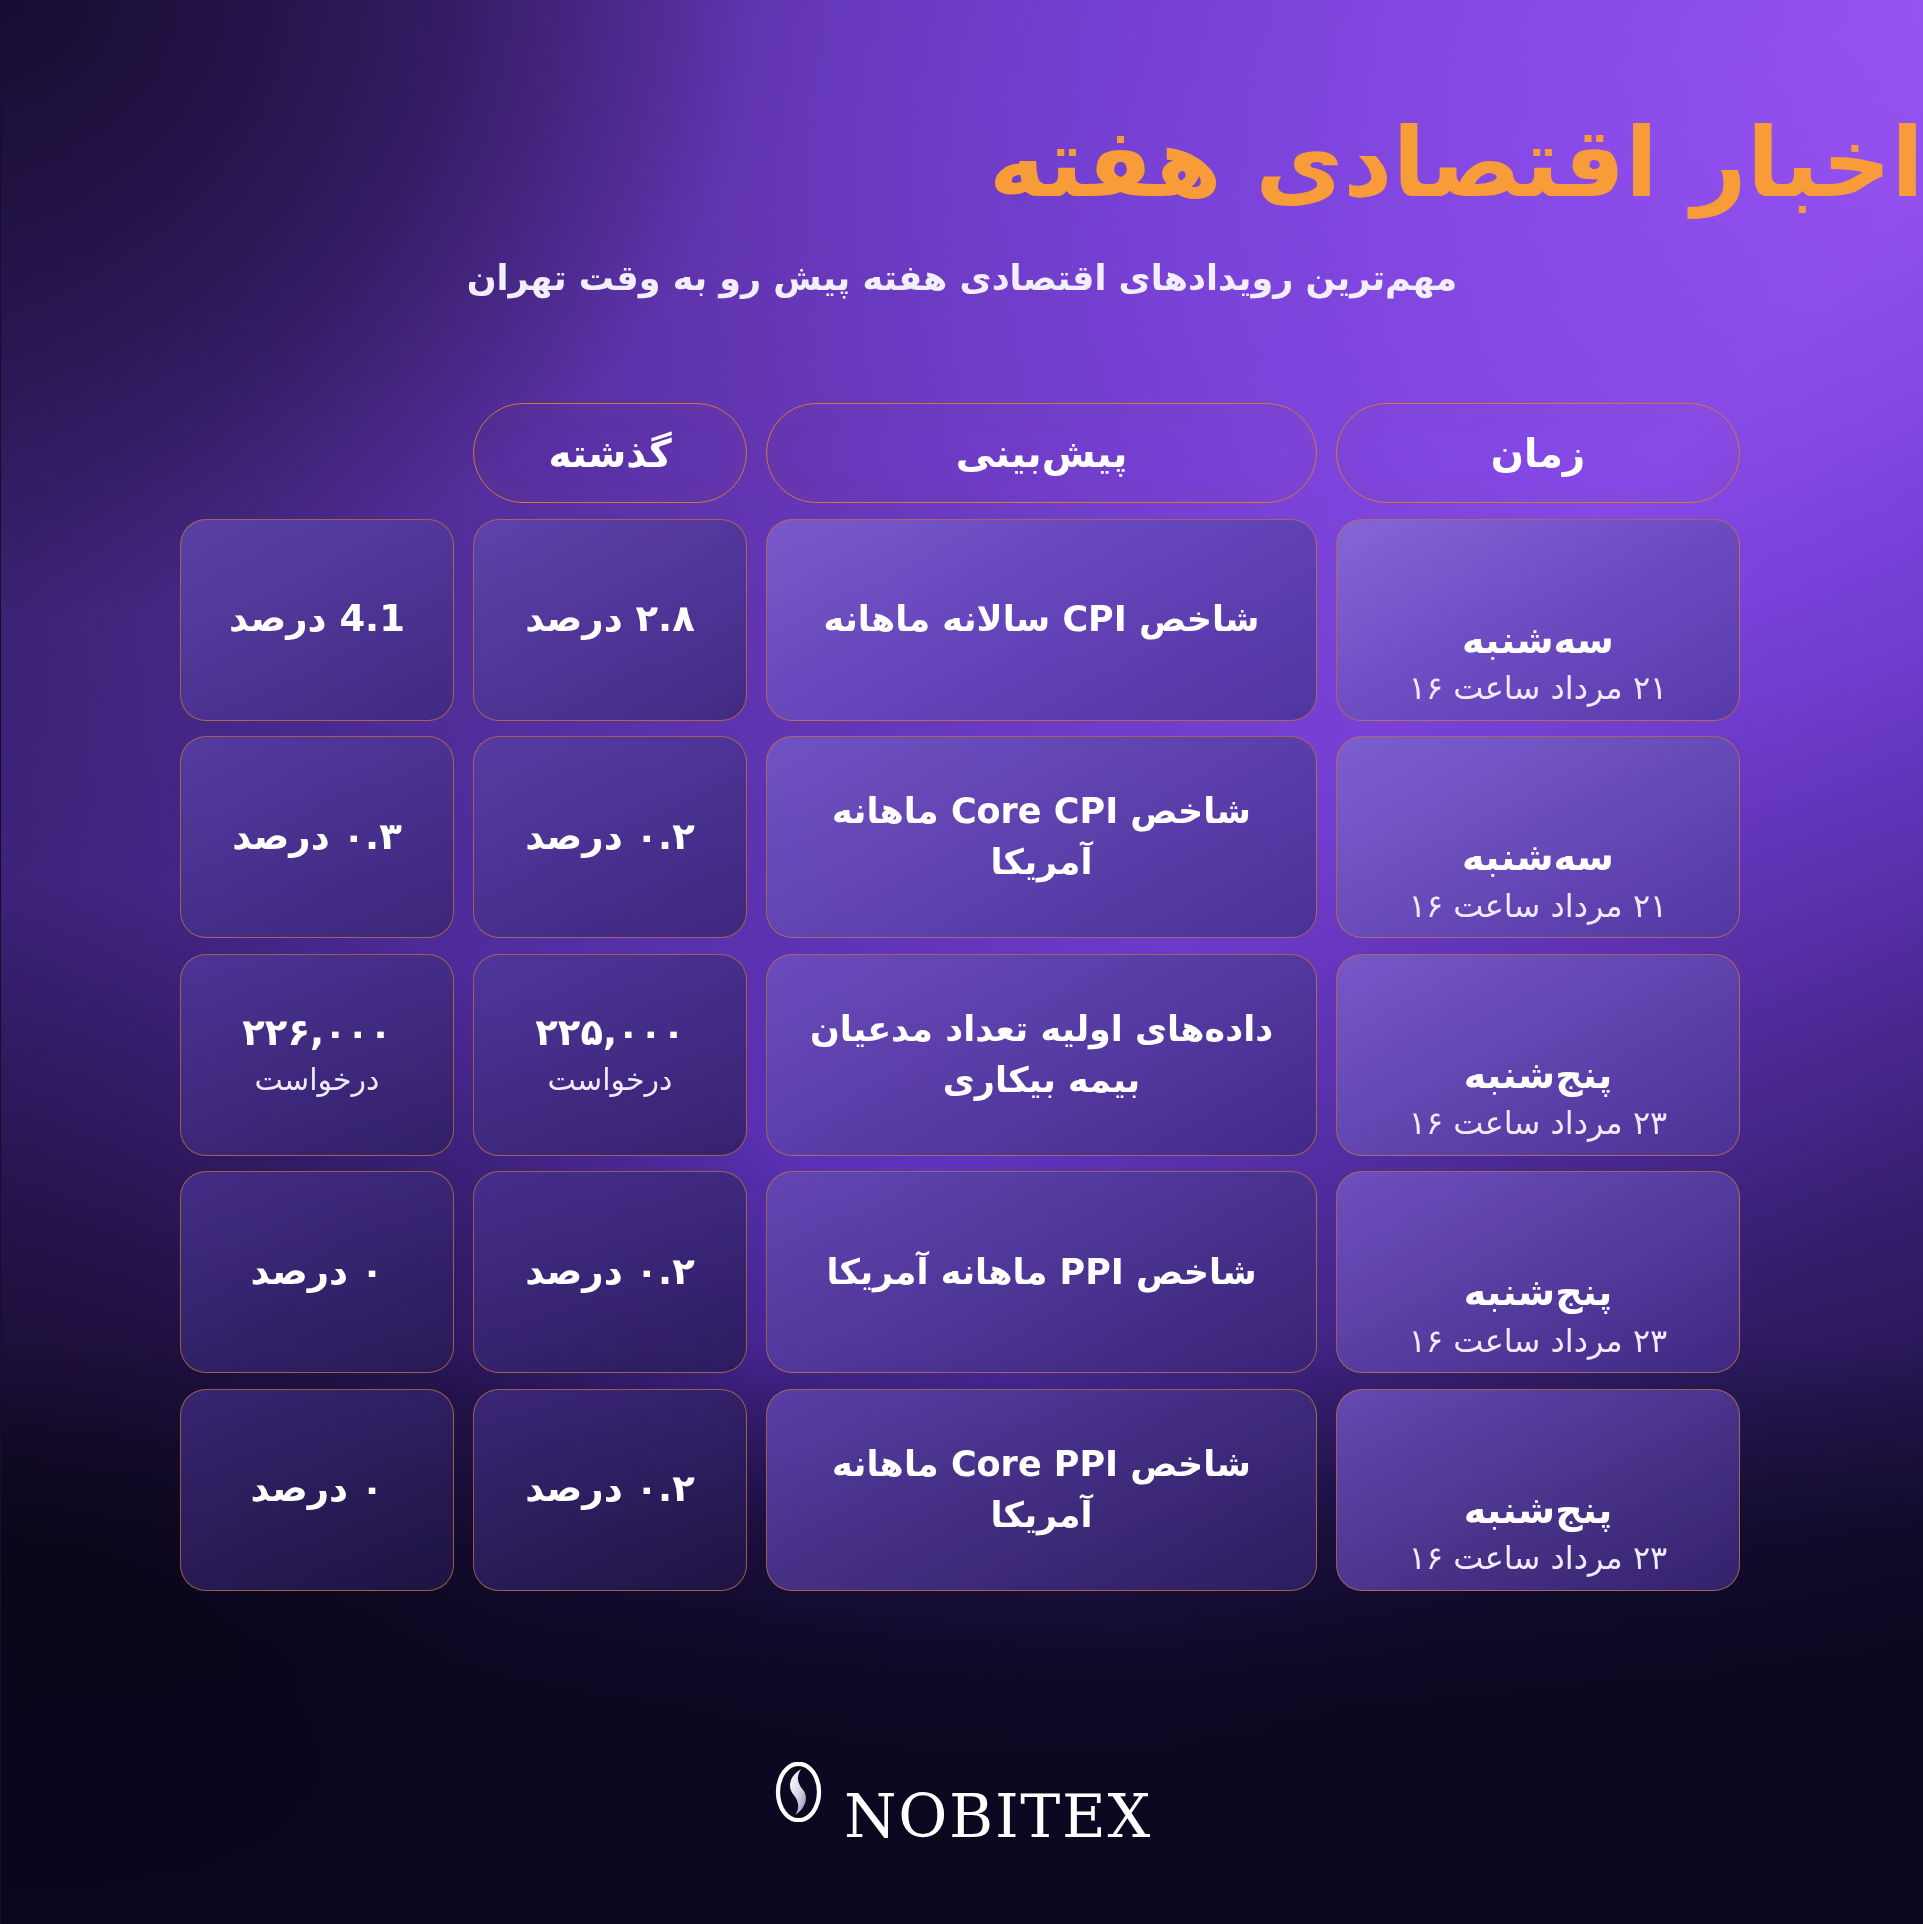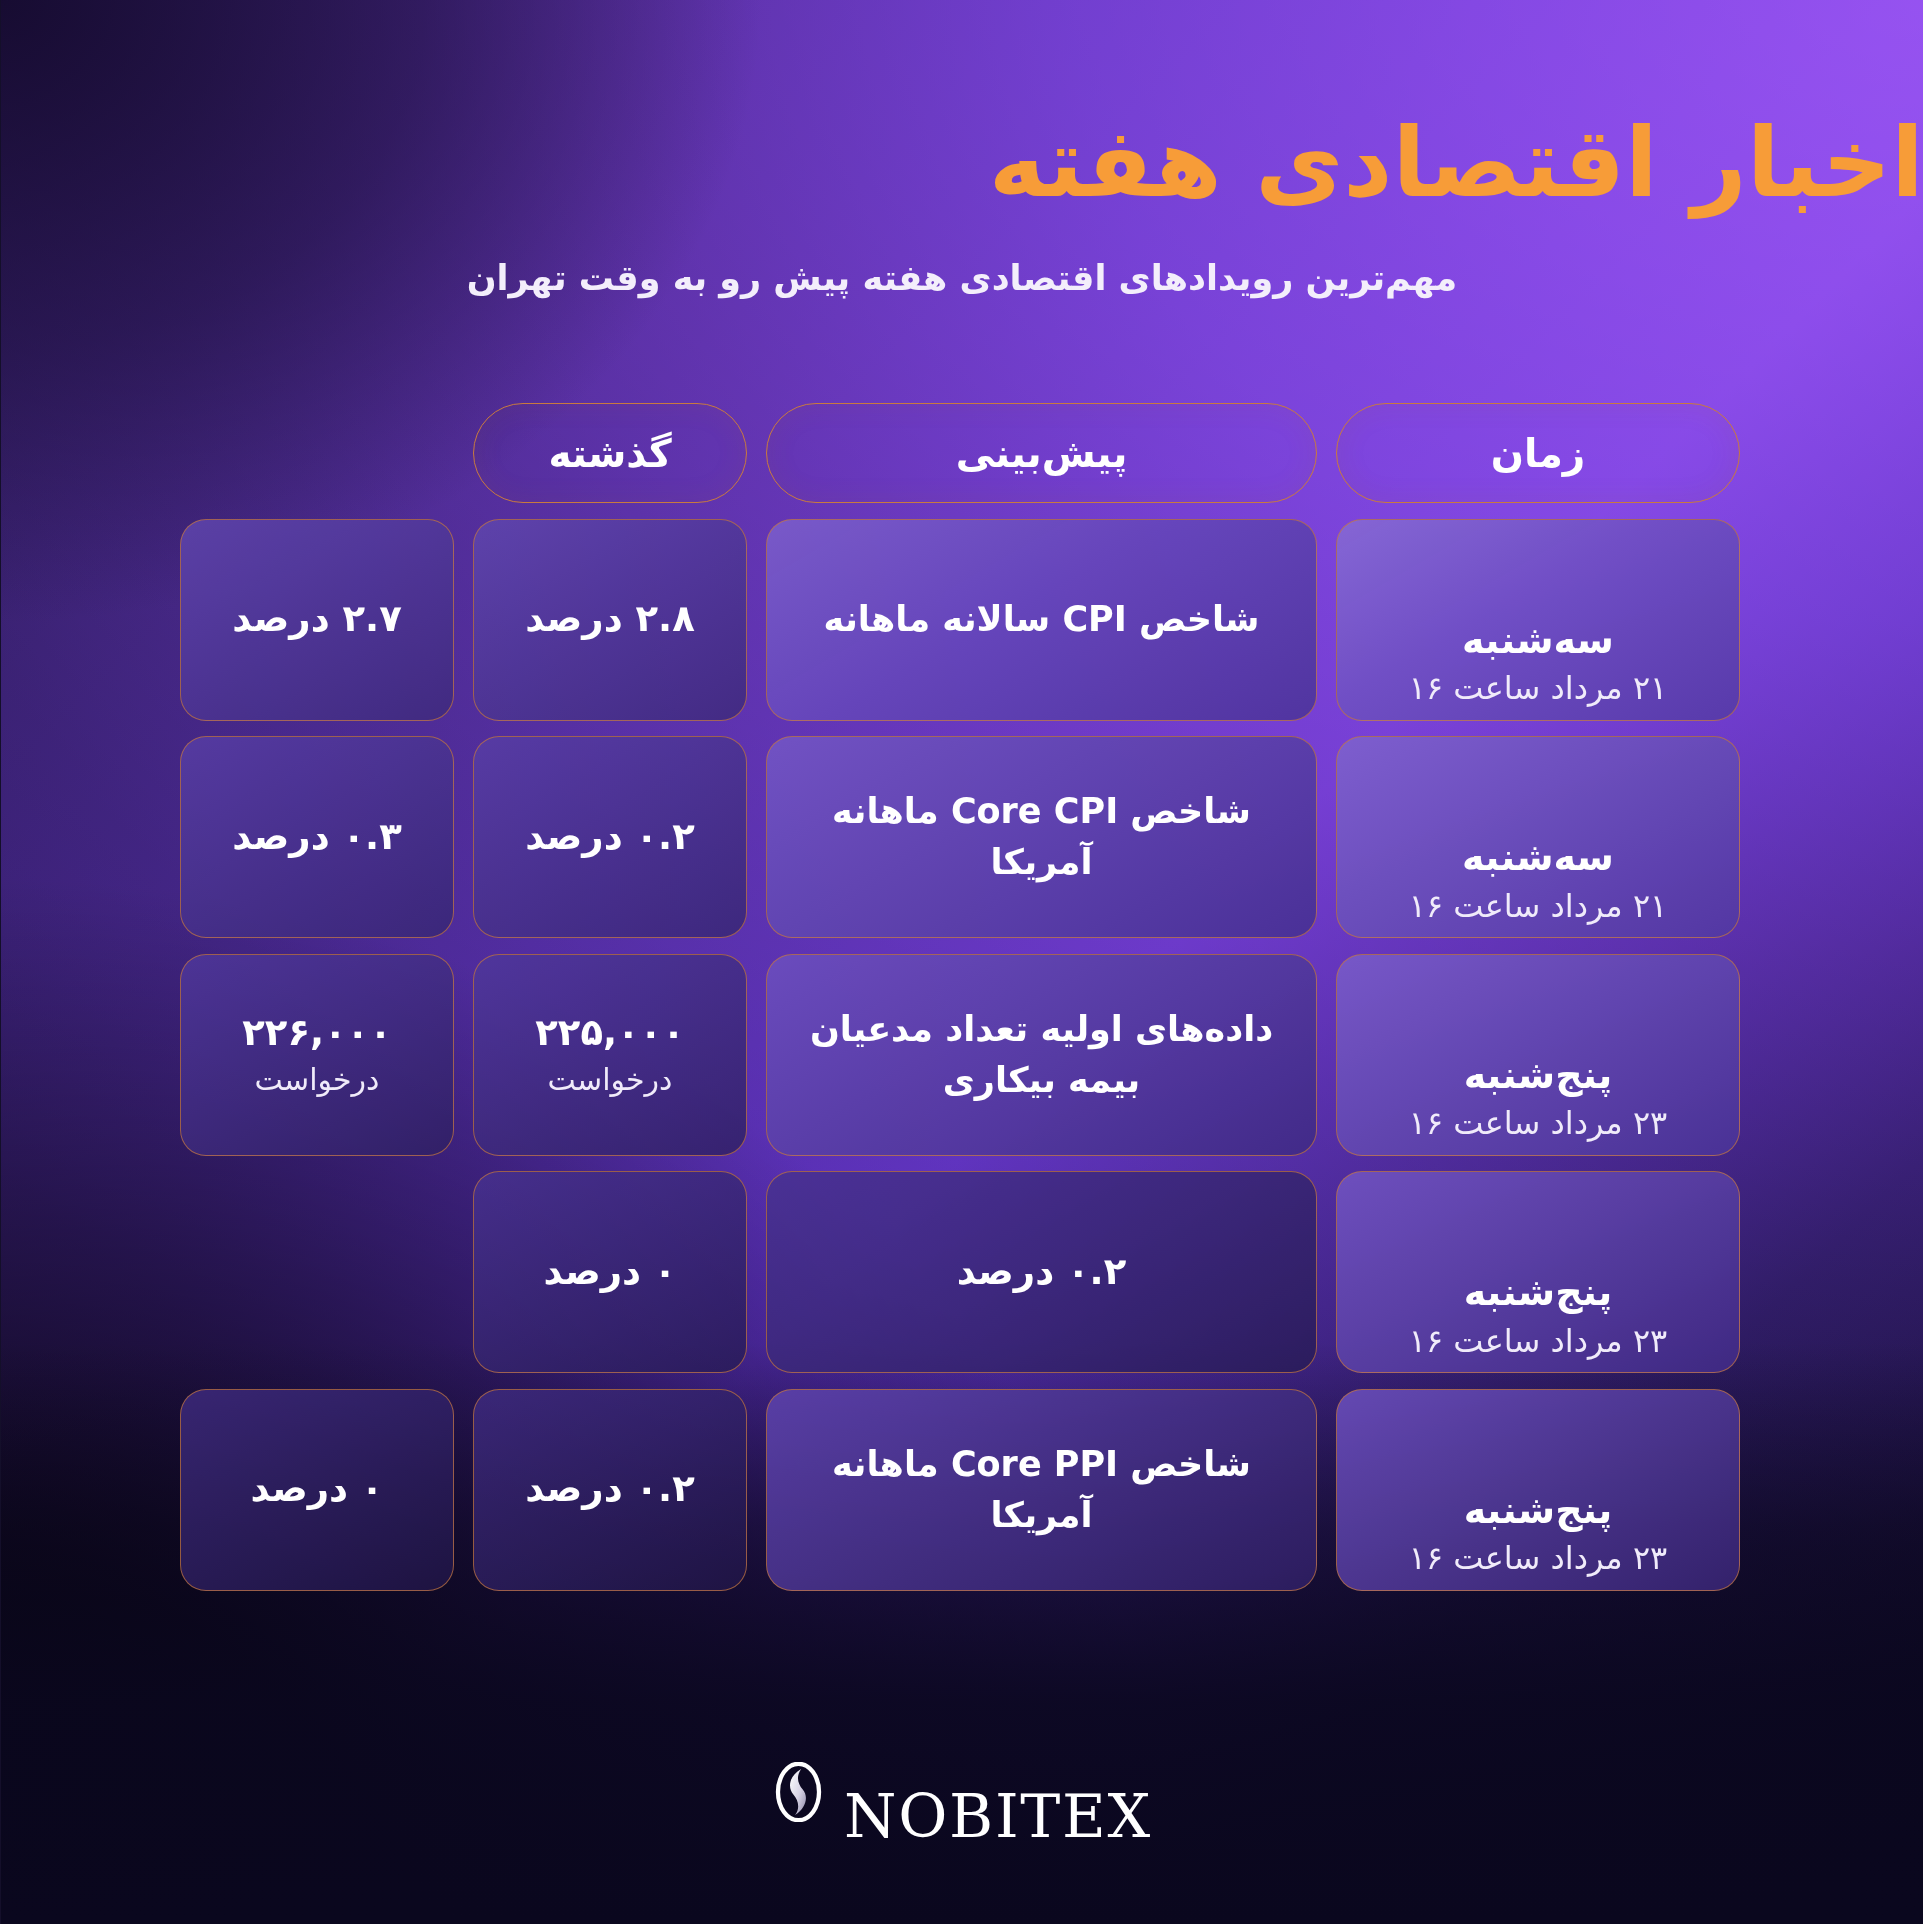--- a/index.html
+++ b/index.html
@@ -215,21 +215,21 @@
         <div class="e-text">شاخص CPI سالانه ماهانه</div>
       </div>
       <div class="cell value">
         <div class="cell-inner">
           <div class="v-main">۲.۸ درصد</div>
 
         </div>
       </div>
       <div class="cell value">
         <div class="cell-inner">
-          <div class="v-main">۲.۷ درصد</div>
+          <div class="v-main">4.1 درصد</div>
 
         </div>
       </div>
     </div>
 
     <div class="row drow r2">
       <div class="cell time">
         <div class="cell-inner">
           <div class="t-day">سه‌شنبه</div>
           <div class="t-date">۲۱ مرداد ساعت ۱۶</div>
@@ -275,20 +275,23 @@
         </div>
       </div>
     </div>
 
     <div class="row drow r4">
       <div class="cell time">
         <div class="cell-inner">
           <div class="t-day">پنج‌شنبه</div>
           <div class="t-date">۲۳ مرداد ساعت ۱۶</div>
         </div>
+      </div>
+      <div class="cell event">
+        <div class="e-text">شاخص PPI ماهانه آمریکا</div>
       </div>
       <div class="cell value">
         <div class="cell-inner">
           <div class="v-main">۰.۲ درصد</div>
 
         </div>
       </div>
       <div class="cell value">
         <div class="cell-inner">
           <div class="v-main">۰ درصد</div>

